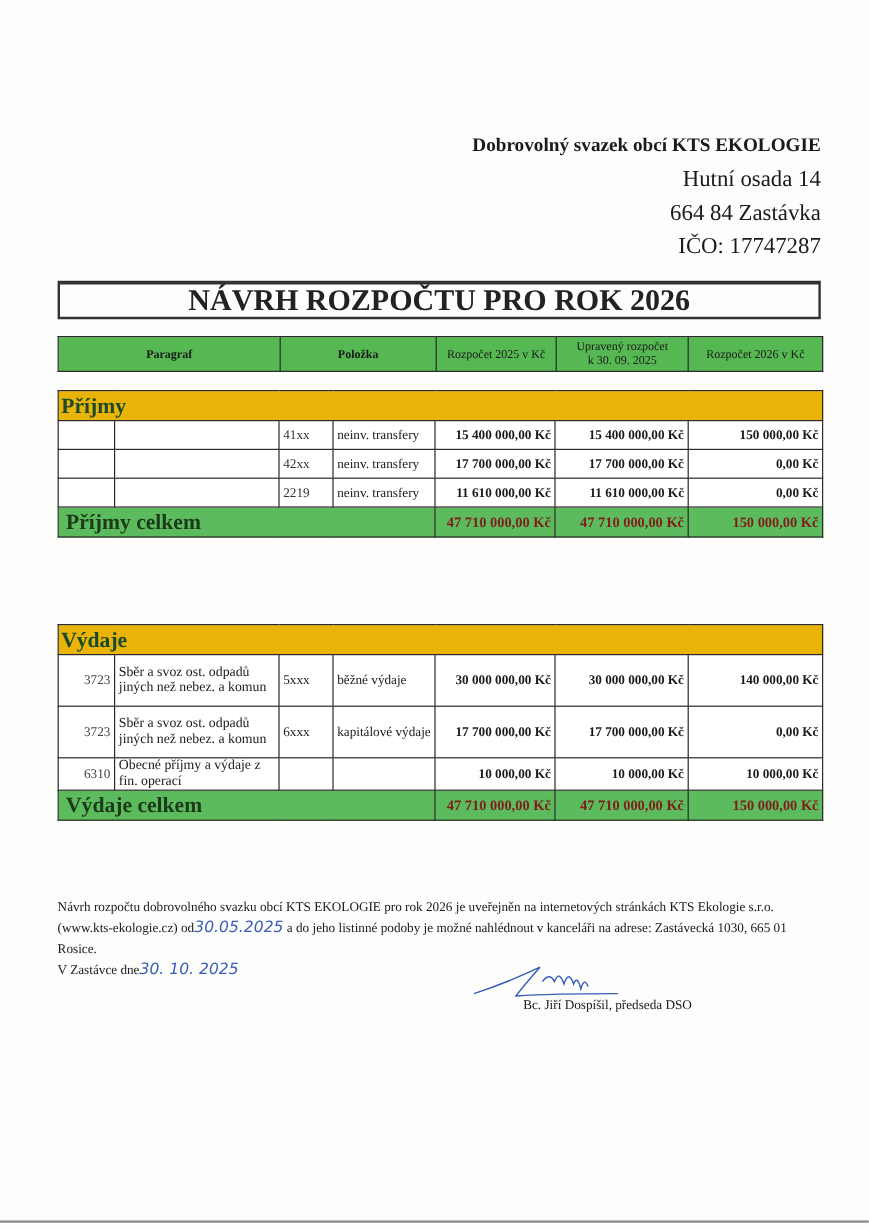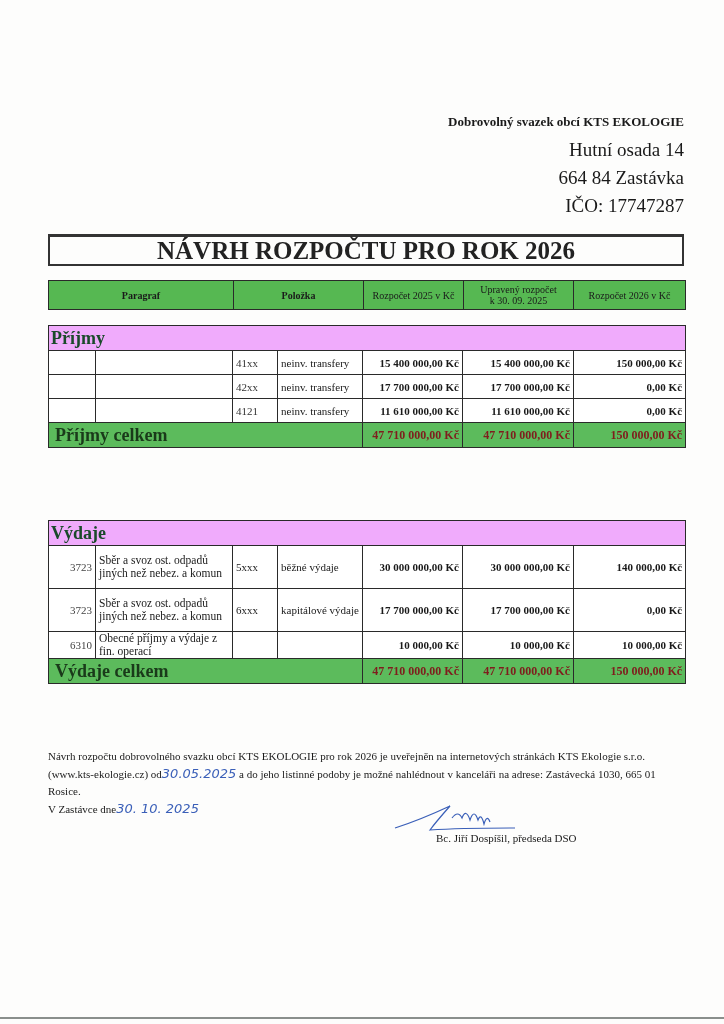--- a/index.html
+++ b/index.html
@@ -1,32 +1,32 @@
 <!DOCTYPE html>
 <html><head>
 <meta charset="utf-8">
 <style>
   html, body { margin: 0; padding: 0; }
   body {
     width: 724px; height: 1024px; position: relative; background: #fdfdfc;
     font-family: "Liberation Serif", "DejaVu Serif", serif; color: #1a1a1a; overflow: hidden;
   }
   .header { position: absolute; right: 40px; top: 108px; text-align: right; }
-  .org { font-weight: bold; font-size: 13px; line-height: 28px; }
+  .org { font-weight: bold; font-size: 16px; line-height: 28px; }
   .addr { font-size: 19px; line-height: 28px; }
   .title-box {
     position: absolute; left: 48px; top: 234px; width: 636px; height: 32px;
     border: 2px solid #333; border-top-width: 3px; box-sizing: border-box;
     text-align: center; font-weight: bold; font-size: 25px; line-height: 28px; color: #222;
   }
   table { border-collapse: collapse; position: absolute; left: 48px; width: 637px; table-layout: fixed; }
   td { border: 1.5px solid #2a2a2a; padding: 0 3px; font-size: 11px; }
   .hdr td { background: #56b852; font-size: 10px; text-align: center; height: 28px; color: #1a1a1a; line-height: 11px; }
   .hdr td.bold { font-weight: bold; }
-  .sec td { background: #f0abfc; height: 24px; font-weight: bold; font-size: 18px; color: #1a4a2a; padding-left: 2px; }
+  .sec td { background: #eab308; height: 24px; font-weight: bold; font-size: 18px; color: #1a4a2a; padding-left: 2px; }
   .row td { background: #fff; height: 23px; }
   .row td.money { text-align: right; font-weight: bold; font-size: 11px; }
   .row td.code { font-size: 11px; color: #333; }
   .vrow td { background: #fff; height: 42px; }
   .vrow td.money { text-align: right; font-weight: bold; font-family: Liberation Serif, serif; }
   .vrow td.par { text-align: right; color: #444; }
   .vrow td.desc { line-height: 13px; font-size: 11.5px; }
   .vrow.small td { height: 25px; }
   .tot td { background: #5cbb5c; height: 24px; font-weight: bold; }
   .tot td.lbl { font-size: 18px; color: #1a3a1a; padding-left: 6px; }
@@ -97,21 +97,21 @@
     <td></td>
     <td class="code">42xx</td>
     <td>neinv. transfery</td>
     <td class="money">17 700 000,00 Kč</td>
     <td class="money">17 700 000,00 Kč</td>
     <td class="money">0,00 Kč</td>
   </tr>
   <tr class="row">
     <td></td>
     <td></td>
-    <td class="code">4121</td>
+    <td class="code">2219</td>
     <td>neinv. transfery</td>
     <td class="money">11 610 000,00 Kč</td>
     <td class="money">11 610 000,00 Kč</td>
     <td class="money">0,00 Kč</td>
   </tr>
   <tr class="tot">
     <td colspan="4" class="lbl">Příjmy celkem</td>
     <td class="money">47 710 000,00 Kč</td>
     <td class="money">47 710 000,00 Kč</td>
     <td class="money">150 000,00 Kč</td>

